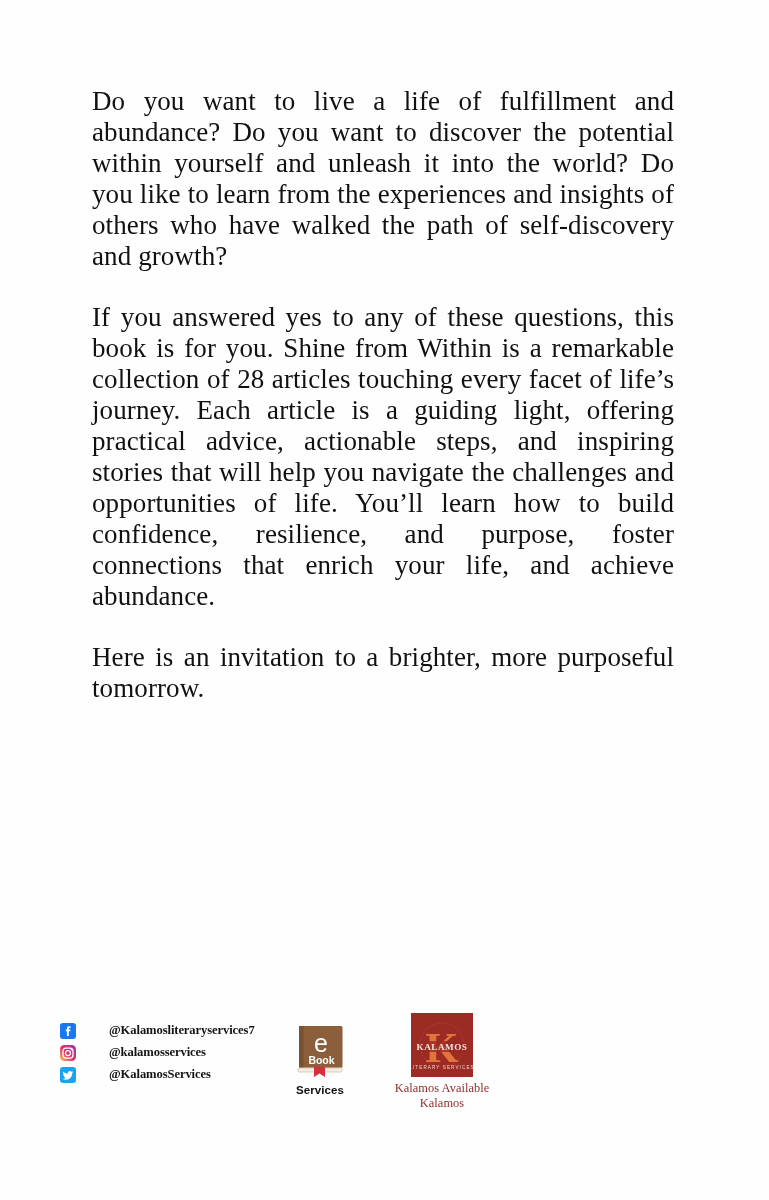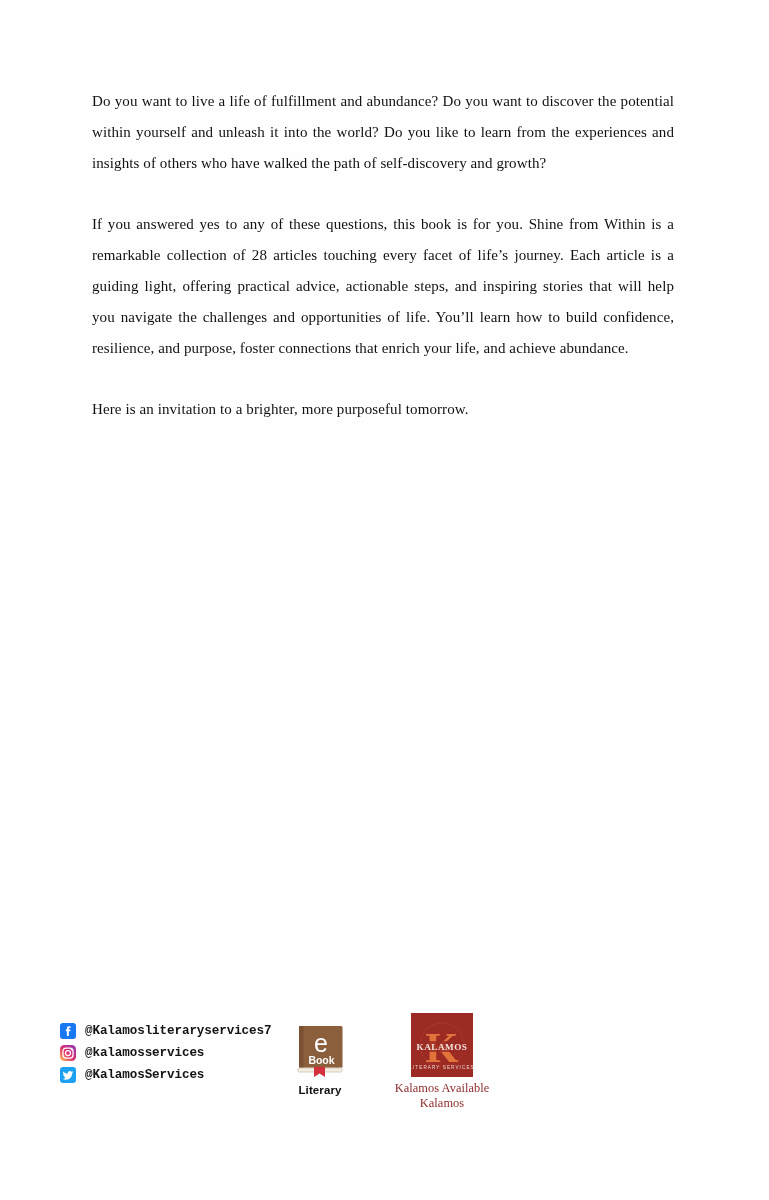--- a/index.html
+++ b/index.html
@@ -24,21 +24,21 @@
 
   
   .blurb {
     position: absolute;
     left: 92px;
     top: 86px;
     width: 582px;
   }
   .para {
     margin: 0 0 30px 0;
-    font-size: 15px;
+    font-size: 27px;
     line-height: 31px;
     text-align: justify;
     text-justify: inter-word;
     letter-spacing: 0.1px;
     color: #111111;
   }
   .para:last-child { margin-bottom: 0; }
 
   
   .footer {
@@ -62,26 +62,27 @@
     margin-bottom: 0.5px;
   }
   .social-ico {
     width: 16px;
     height: 16px;
     flex: 0 0 16px;
     margin-right: 9px;
     display: block;
   }
   .social-text {
-    font-family: Liberation Mono, monospace;
+    font-family: Liberation Serif, serif;
     font-size: 12.6px;
     font-weight: 700;
     color: #141414;
     white-space: nowrap;
     letter-spacing: -0.1px;
+    margin-left: 24px;
   }
 
   
   .ebook-block {
     position: absolute;
     left: 291px;
     top: 12px;
     width: 58px;
     text-align: center;
   }
@@ -185,21 +186,21 @@
 
           <text x="25" y="28" text-anchor="middle" font-family="Liberation Sans, DejaVu Sans, sans-serif" font-size="25" font-weight="400" fill="#ffffff">e</text>
 
           <text x="25.5" y="39.5" text-anchor="middle" font-family="Liberation Sans, DejaVu Sans, sans-serif" font-size="10.5" font-weight="700" fill="#ffffff">Book</text>
 
           <path d="M3 44h42a2 2 0 0 1-2 4H5a2 2 0 0 1-2-4z" fill="#F3EDE4" stroke="#C9BCA8" stroke-width="0.7"></path>
 
           <path d="M18 43h11v10l-5.5-3.6L18 53z" fill="#D32F3C"></path>
         </svg>
       </div>
-      <div class="ebook-label">Literary</div>
+      <div class="ebook-label">Services</div>
     </div>
 
     <div class="logo-block">
       <svg class="logo-mark" viewBox="0 0 62 64">
         <rect x="0" y="0" width="62" height="64" fill="#9C2B24"></rect>
         <circle cx="31" cy="32" r="22" fill="none" stroke="#B8463A" stroke-width="1" stroke-dasharray="1.4 1.6"></circle>
         <text x="31" y="49" text-anchor="middle" font-family="Liberation Serif, DejaVu Serif, serif" font-size="43" font-weight="700" fill="#E2733A">K</text>
         <rect x="7" y="28" width="48" height="11" fill="#9C2B24" opacity="0.82"></rect>
         <text x="31" y="36.5" text-anchor="middle" font-family="Liberation Serif, DejaVu Serif, serif" font-size="9.2" font-weight="700" letter-spacing="0.5" fill="#F2E4DC">KALAMOS</text>
         <text x="31" y="55.5" text-anchor="middle" font-family="Liberation Sans, DejaVu Sans, sans-serif" font-size="4.6" letter-spacing="1.1" fill="#EBD6CC">LITERARY  SERVICES</text>

